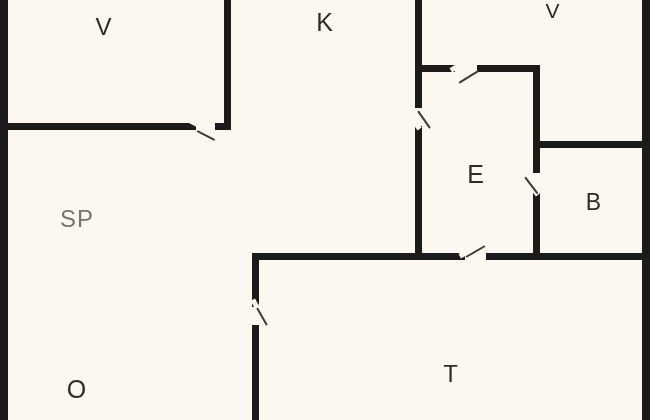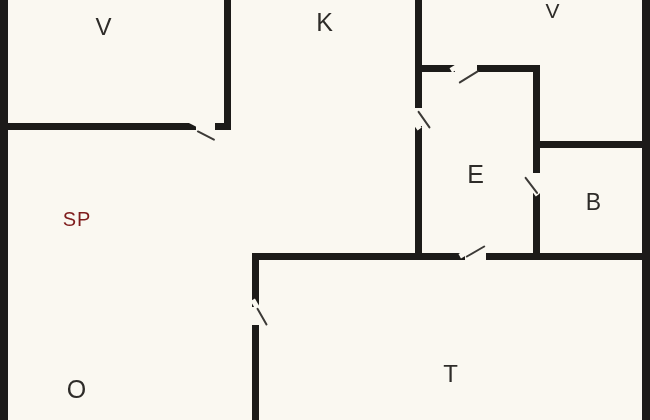--- a/index.html
+++ b/index.html
@@ -78,19 +78,19 @@
       <div class="door-leaf" style="left: 418px; top: 110px; width: 21px; transform: rotate(55deg); background: rgb(60, 58, 55);"></div>
       <div class="door-leaf" style="left: 459px; top: 82px; width: 23px; transform: rotate(-32deg); background: rgb(60, 58, 55);"></div>
       <div class="door-leaf" style="left: 525px; top: 176px; width: 21px; transform: rotate(53deg); background: rgb(60, 58, 55);"></div>
       <div class="door-leaf" style="left: 466px; top: 256px; width: 22px; transform: rotate(-30deg); background: rgb(60, 58, 55);"></div>
       <div class="door-leaf" style="left: 257px; top: 307px; width: 20px; transform: rotate(60deg); background: rgb(60, 58, 55);"></div>
     </div>
   <div class="layer">
       <span class="room-label" style="left: 104px; top: 27px; font-size: 24px; color: rgb(46, 44, 41);">V</span>
       <span class="room-label" style="left: 325px; top: 22px; font-size: 25px; color: rgb(46, 44, 41);">K</span>
       <span class="room-label" style="left: 553px; top: 10px; font-size: 21px; color: rgb(46, 44, 41);">V</span>
-      <span class="room-label" style="left: 77px; top: 219px; font-size: 20px; color: #7f1d1d;">SP</span>
+      <span class="room-label" style="left: 77px; top: 219px; font-size: 24px; color: #737373;">SP</span>
       <span class="room-label" style="left: 476px; top: 174px; font-size: 25px; color: rgb(46, 44, 41);">E</span>
       <span class="room-label" style="left: 594px; top: 202px; font-size: 23px; color: rgb(46, 44, 41);">B</span>
       <span class="room-label" style="left: 77px; top: 389px; font-size: 25px; color: rgb(46, 44, 41);">O</span>
       <span class="room-label" style="left: 451px; top: 374px; font-size: 24px; color: rgb(46, 44, 41);">T</span>
     </div>
 </div>
 
 </body></html>

